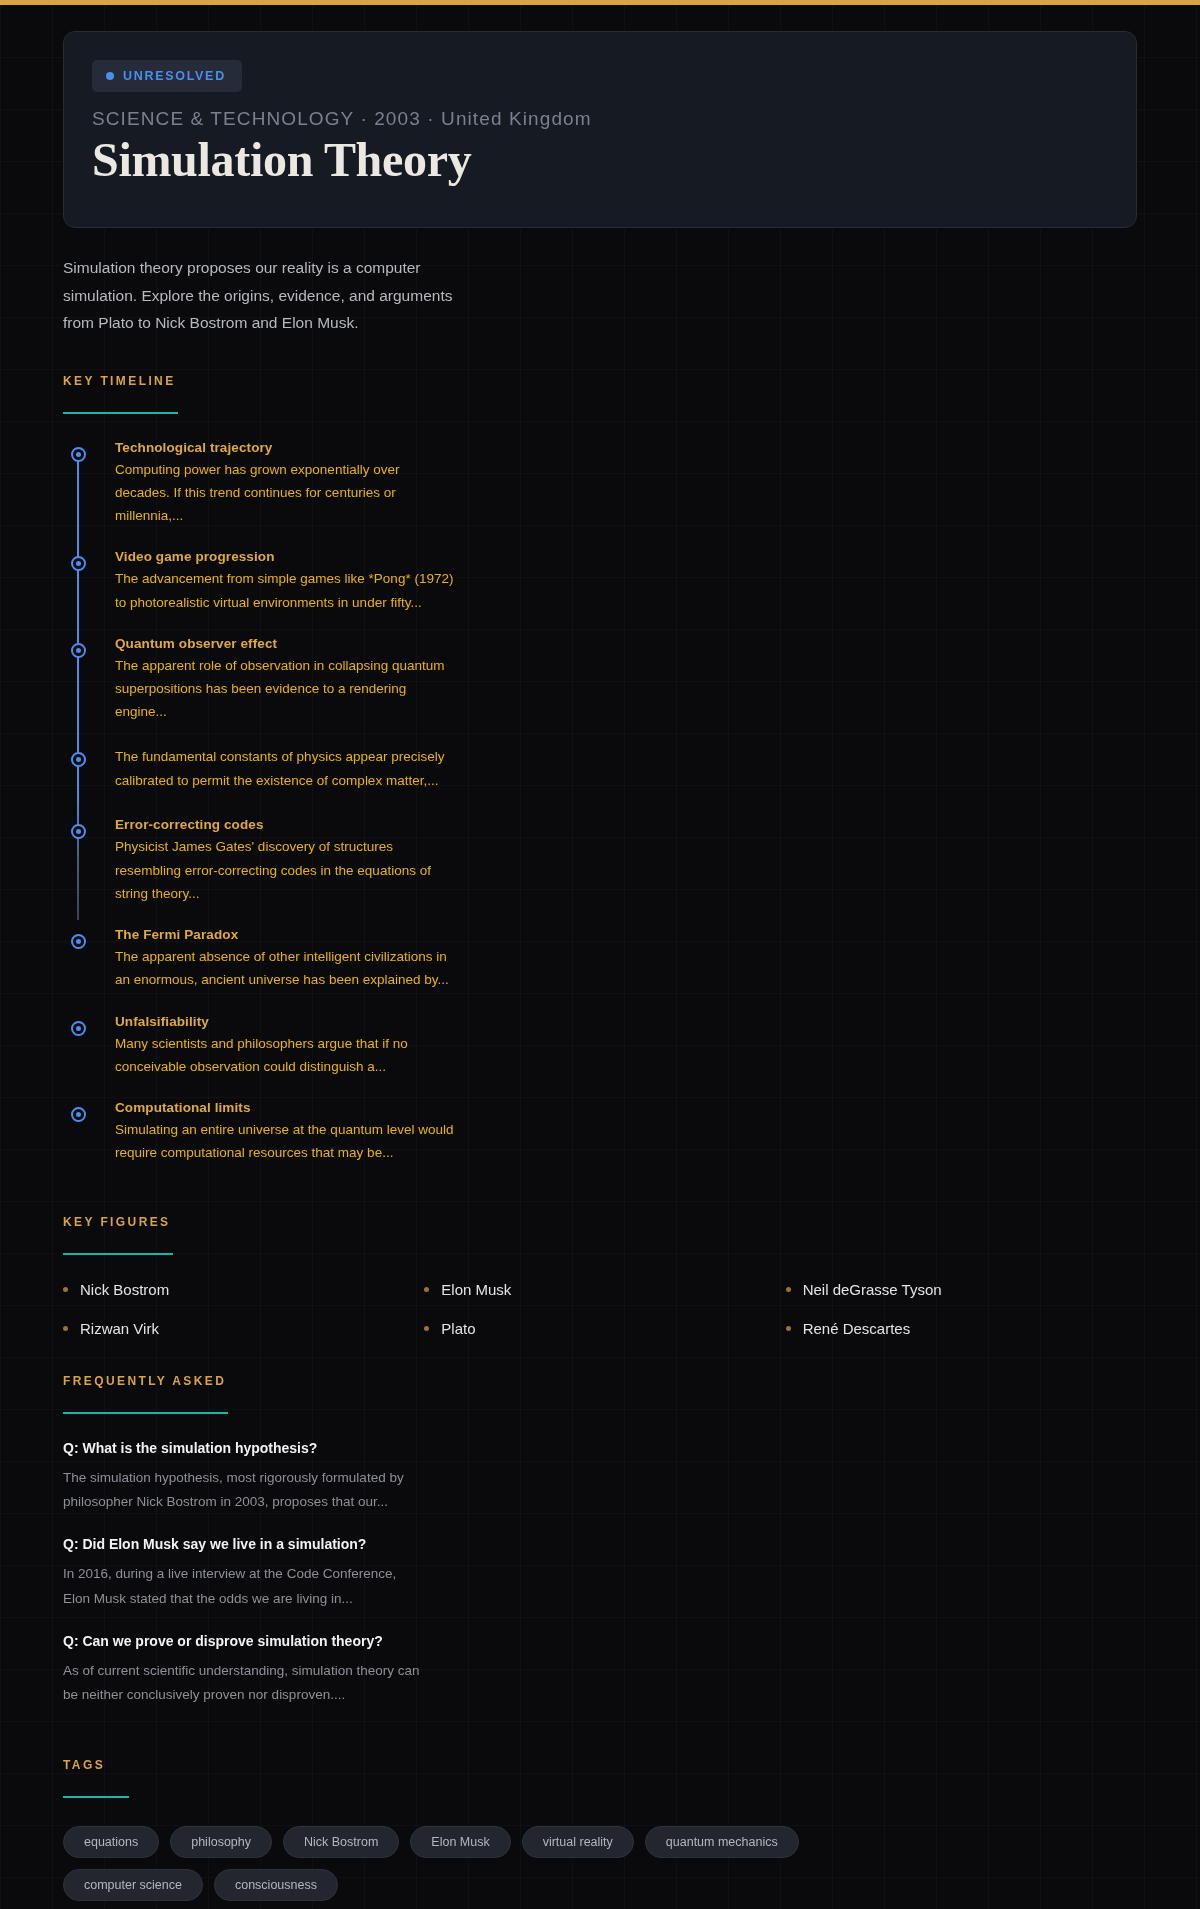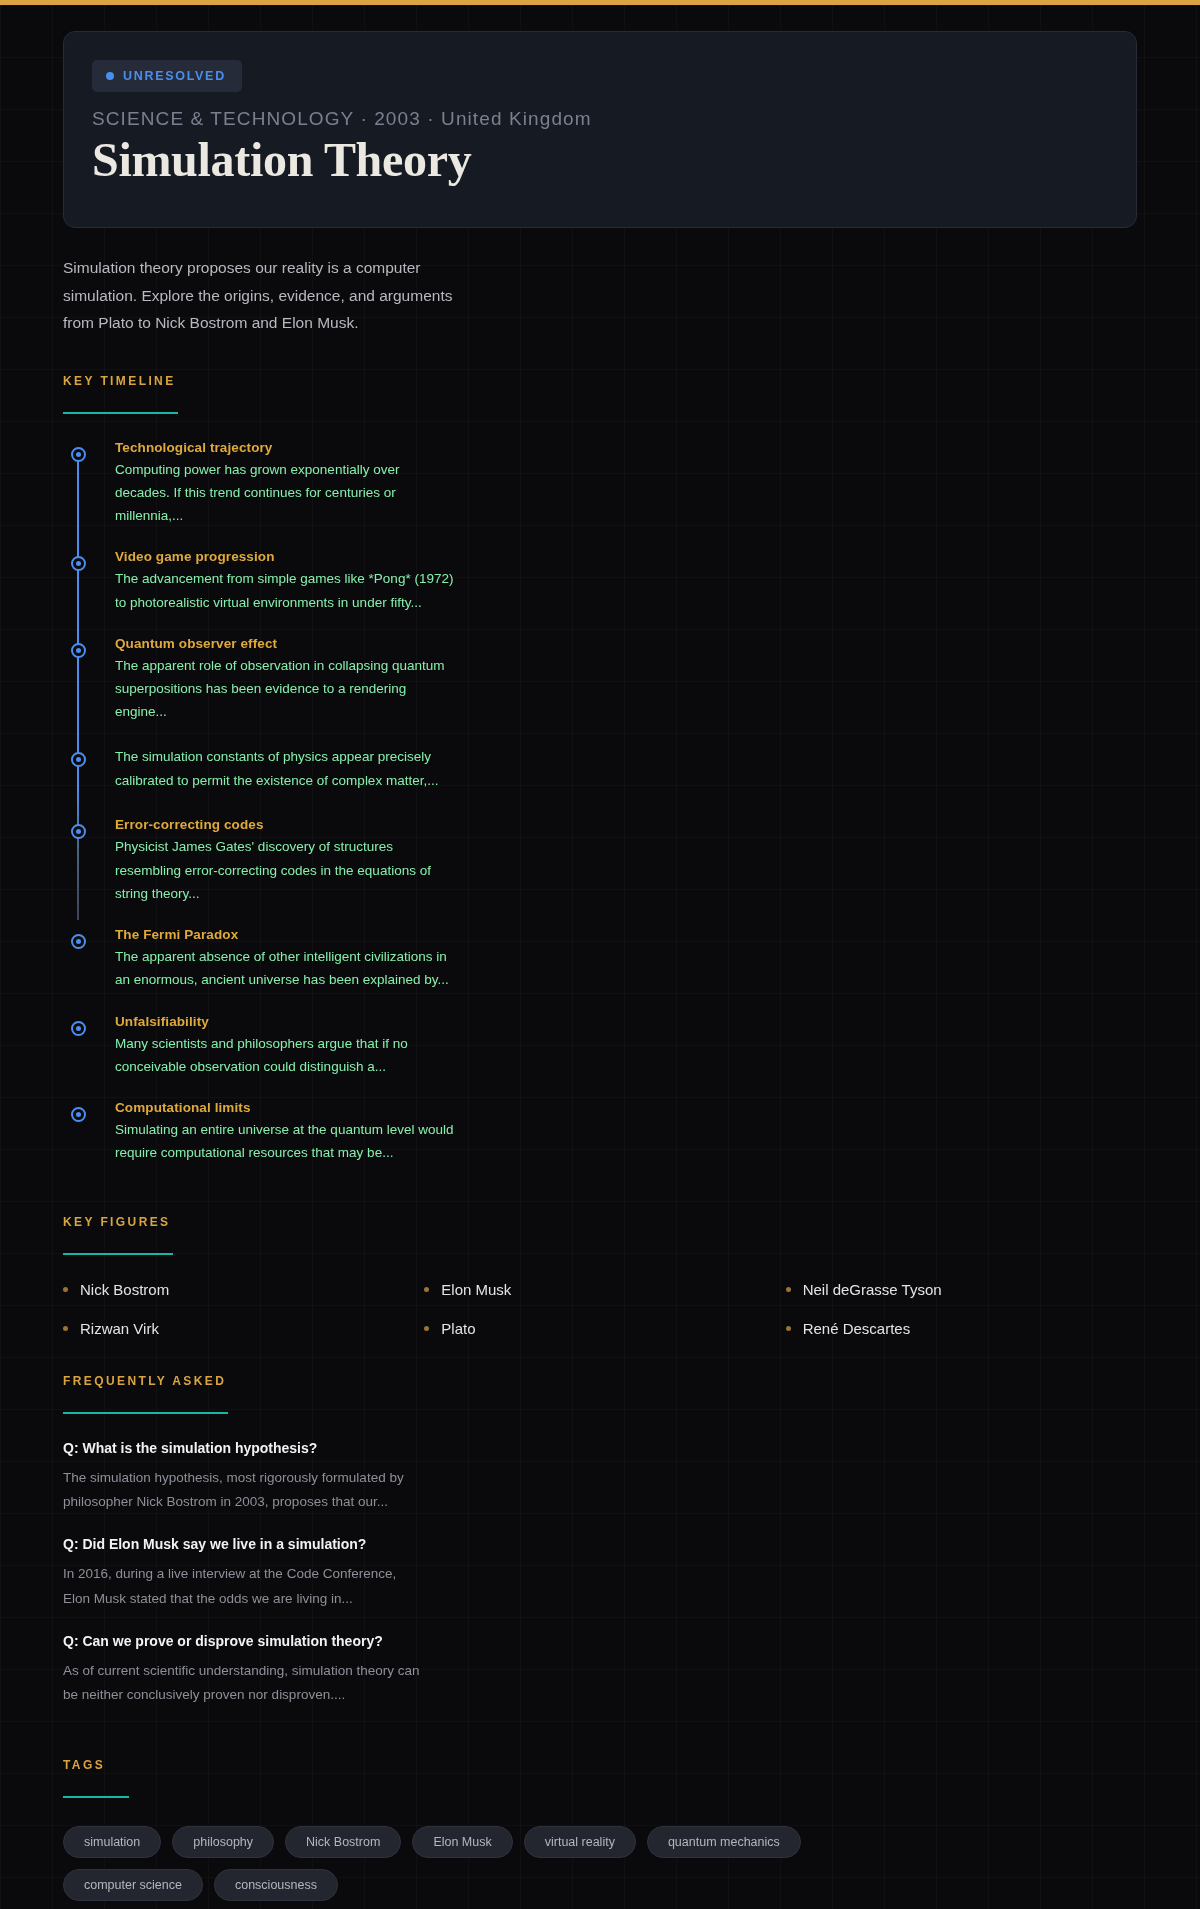--- a/index.html
+++ b/index.html
@@ -93,21 +93,21 @@
   .tl-item { position:relative; padding-left:52px; margin-bottom:22px; min-height:50px; }
   .tl-dot {
     position:absolute; left:8px; top:7px;
     width:15px; height:15px; border-radius:50%;
     border:2px solid #4a8ef0;
     background:#0a0a0c;
     display:flex; align-items:center; justify-content:center;
   }
   .tl-dot span { width:5px; height:5px; border-radius:50%; background:#4a8ef0; display:block; }
   .tl-title { color:#e0a93b; font-size:13.5px; font-weight:bold; margin-bottom:3px; letter-spacing:0.1px; }
-  .tl-desc { color:#86efac; font-size:13.5px; line-height:1.72; max-width:340px; }
+  .tl-desc { color:#eab308; font-size:13.5px; line-height:1.72; max-width:340px; }
 
   
   .figures-grid {
     margin-top:18px;
     display:grid; grid-template-columns:repeat(3,1fr);
     row-gap:22px; column-gap:10px;
   }
   .fig {
     display:flex; align-items:center; gap:12px;
     font-size:15px; color:#e4e4e8;
@@ -186,21 +186,21 @@
             <span></span>
           </span>
         <div class="tl-title">Quantum observer effect</div>
         <div class="tl-desc">The apparent role of observation in collapsing quantum superpositions has been evidence to a rendering engine...</div>
       </div>
 
       <div class="tl-item">
         <span class="tl-dot">
             <span></span>
           </span>
-        <div class="tl-desc">The simulation constants of physics appear precisely calibrated to permit the existence of complex matter,...</div>
+        <div class="tl-desc">The fundamental constants of physics appear precisely calibrated to permit the existence of complex matter,...</div>
       </div>
 
       <div class="tl-item">
         <span class="tl-dot">
             <span></span>
           </span>
         <div class="tl-title">Error-correcting codes</div>
         <div class="tl-desc">Physicist James Gates' discovery of structures resembling error-correcting codes in the equations of string theory...</div>
       </div>
 
@@ -280,21 +280,21 @@
         <div class="faq-a">As of current scientific understanding, simulation theory can be neither conclusively proven nor disproven....</div>
       </div>
     </div>
   </div>
 
   <div class="gap-md"></div>
 
   <div class="sec">
     <div class="sec-head">TAGS</div>
     <div class="tags-wrap">
-      <span class="tag">simulation</span>
+      <span class="tag">equations</span>
       <span class="tag">philosophy</span>
       <span class="tag">Nick Bostrom</span>
       <span class="tag">Elon Musk</span>
       <span class="tag">virtual reality</span>
       <span class="tag">quantum mechanics</span>
       <span class="tag">computer science</span>
       <span class="tag">consciousness</span>
     </div>
   </div>
 

